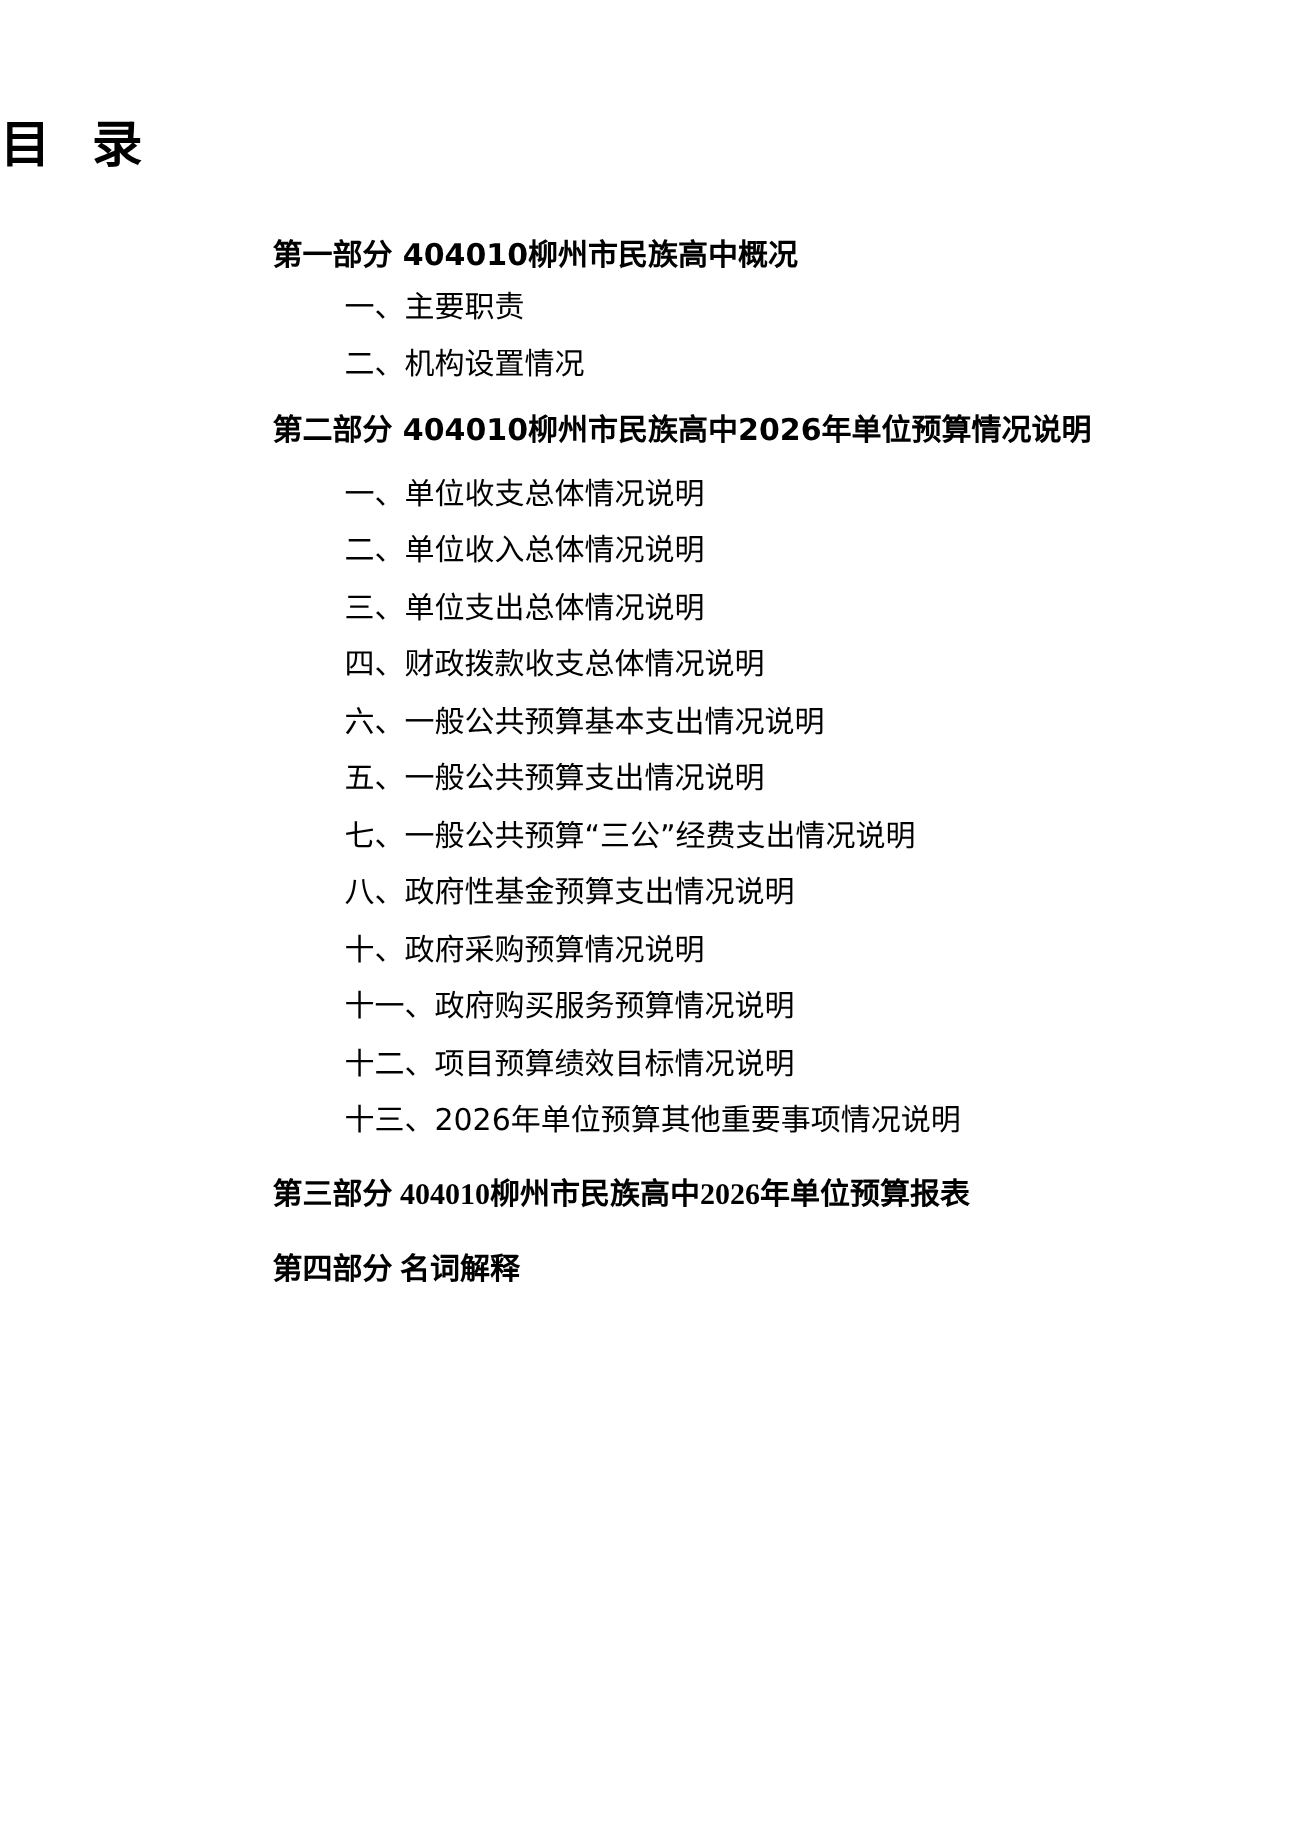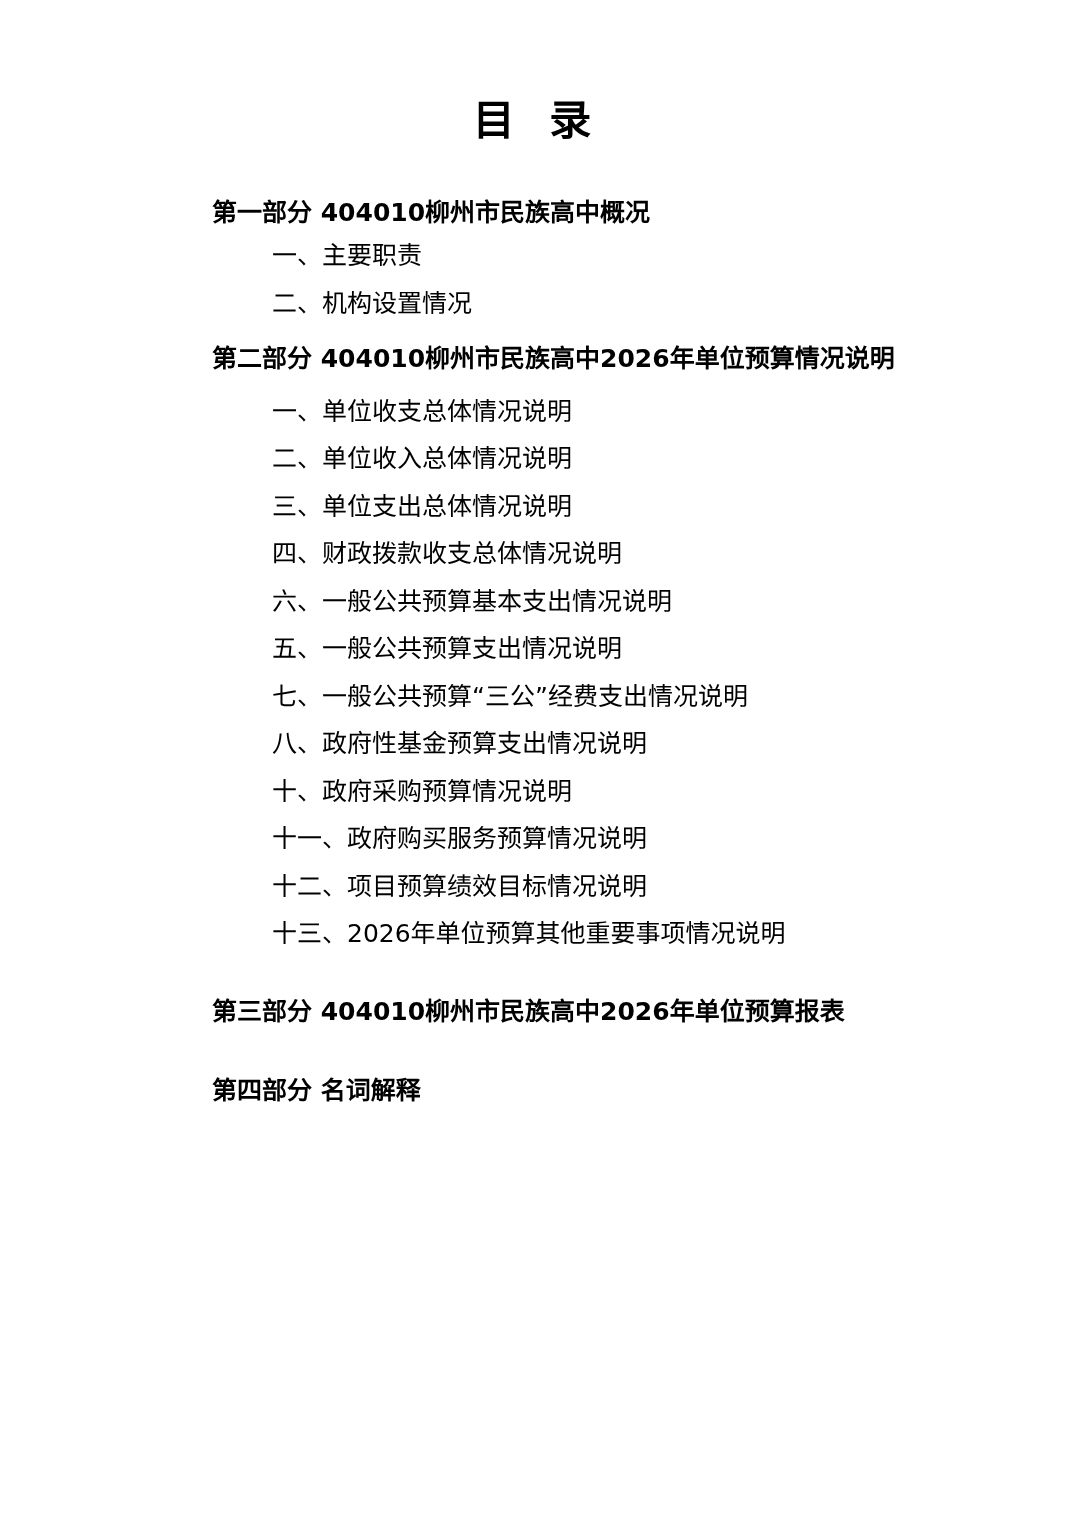--- a/index.html
+++ b/index.html
@@ -16,47 +16,48 @@
     overflow: hidden;
   }
   .page {
     width: 1074px;
     height: 1520px;
     box-sizing: border-box;
     padding: 0;
     position: relative;
   }
   .doc-title {
-    text-align: center;
+    text-align: left;
     font-size: 42px;
     font-weight: bold;
     letter-spacing: 10px;
     margin-top: 96px;
     margin-bottom: 0;
     line-height: 1.2;
   }
   .toc {
     margin-top: 48px;
-    padding-left: 0;
+    padding-left: 15px;
   }
   .toc-part {
     font-size: 25px;
     font-weight: bold;
     line-height: 1.55;
     margin: 0 0 4px 0;
     padding-left: 212px;
     text-indent: 0;
   }
   .toc-part.wrap {
     padding-left: 0;
     text-indent: 212px;
     padding-right: 140px;
   }
   .toc-part-spaced {
-    margin-top: 40px;
+    margin-top: 24px;
+    font-family: Liberation Serif, serif;
   }
   .toc-item {
     font-size: 25px;
     line-height: 1.5;
     margin: 0 0 10px 0;
     padding-left: 272px;
     font-weight: normal;
   }
   .gap-after-part {
     margin-bottom: 18px;

